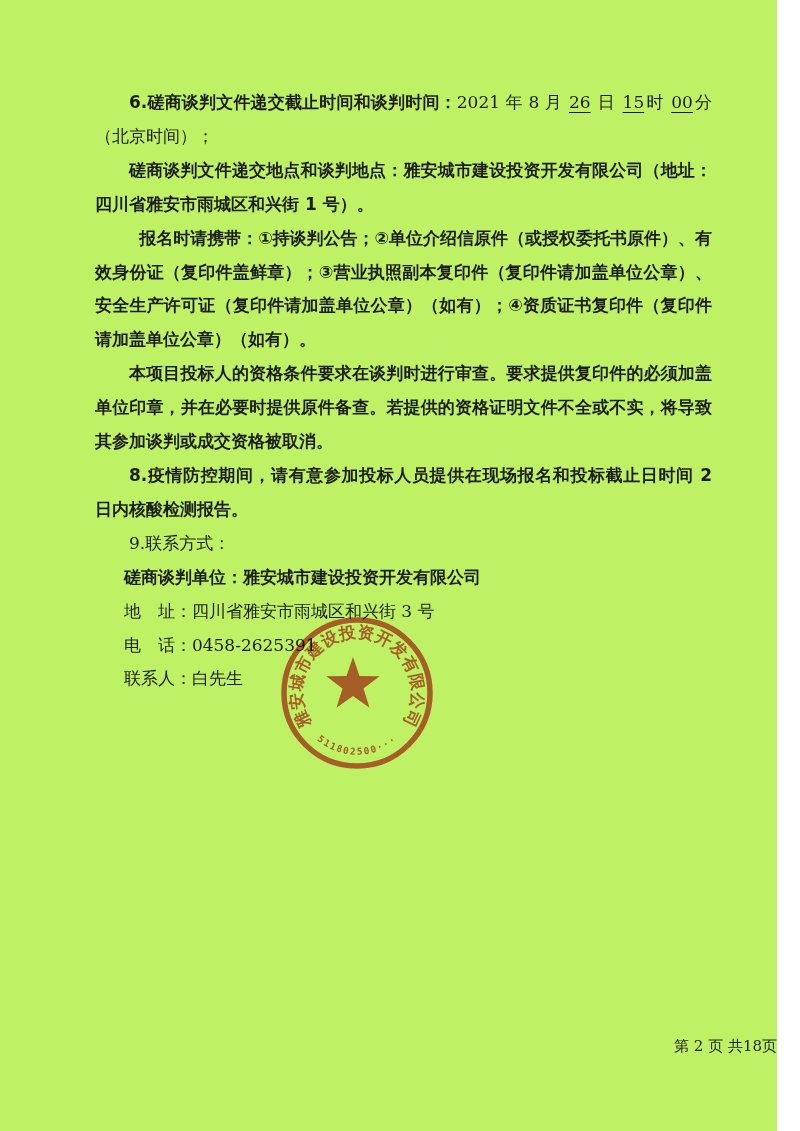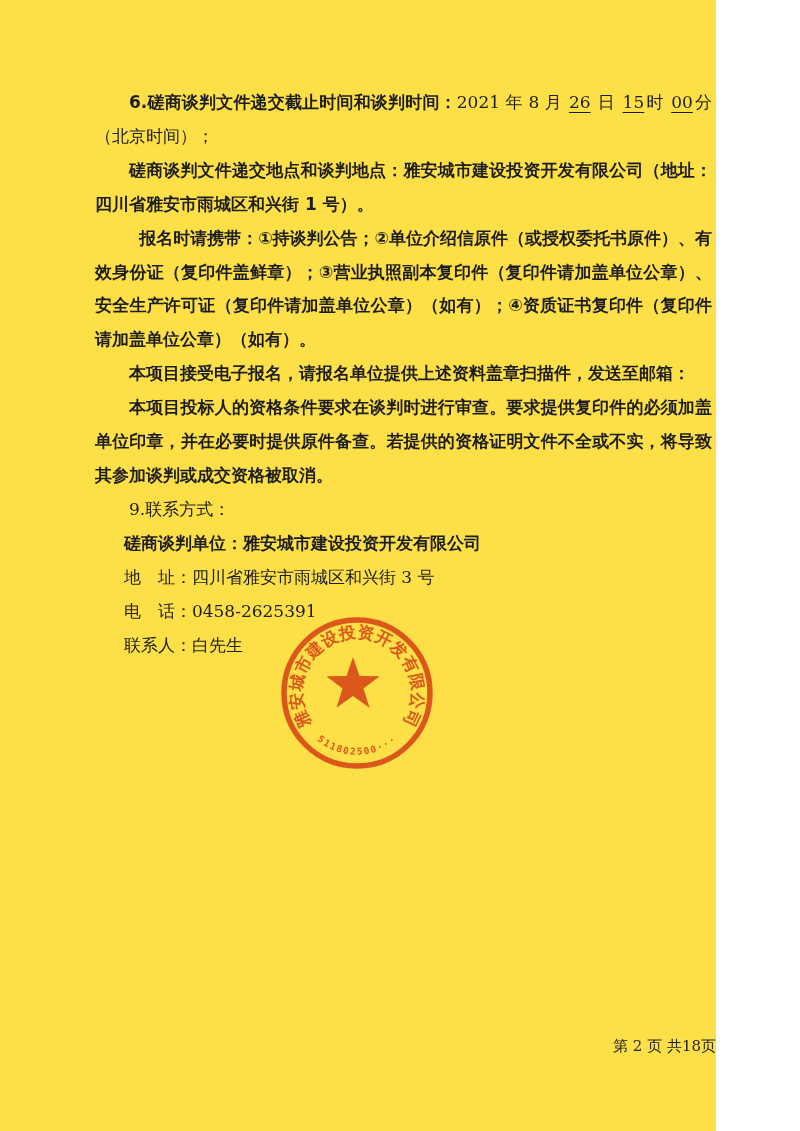--- a/index.html
+++ b/index.html
@@ -1,18 +1,18 @@
 <!DOCTYPE html>
 <html style="--stamp-color: #d6403a;"><head>
 <meta charset="utf-8">
 <style>
   html,body { margin:0; padding:0; background:#ffffff; }
   .page {
-    position:relative; width:716px; height:1131px;
-    background:#fde047; overflow:hidden;
+    position:relative; width:777px; height:1131px;
+    background:#bef264; overflow:hidden;
     color:#1d1d1f;
     font-family:"DejaVu Sans","Liberation Sans",sans-serif;
   }
   .content {
     position:absolute; left:95px; top:86px; width:617px;
     font-size:17px; line-height:33.9px; text-align:justify;
     text-justify:inter-ideograph;
   }
   .content p { margin:0; text-indent:2em; }
   .b { font-weight:700; font-family:"DejaVu Sans","Liberation Sans",sans-serif; }
@@ -43,25 +43,25 @@
 
   <div class="content">
 
     <p><span class="b">6.磋商谈判文件递交截止时间和谈判时间：</span><span class="r">2021 年 8 月</span><span class="r u pad-day">26</span><span class="r">日 </span><span class="r u pad-num">15</span><span class="r">时 </span><span class="r u pad-num">00</span><span class="r">分（北京时间）；</span></p>
 
     <p class="b">磋商谈判文件递交地点和谈判地点：雅安城市建设投资开发有限公司（地址：四川省雅安市雨城区和兴街 1 号）。</p>
 
 
     <p class="b indent-lg">报名时请携带：①持谈判公告；②单位介绍信原件（或授权委托书原件）、有效身份证（复印件盖鲜章）；③营业执照副本复印件（复印件请加盖单位公章）、安全生产许可证（复印件请加盖单位公章）（如有）；④资质证书复印件（复印件请加盖单位公章）（如有）。</p>
 
-    <p class="b">本项目接受电子报名，请报名单位提供上述资料盖章扫描件，发送至邮箱：</p>
 
 
     <p class="b">本项目投标人的资格条件要求在谈判时进行审查。要求提供复印件的必须加盖单位印章，并在必要时提供原件备查。若提供的资格证明文件不全或不实，将导致其参加谈判或成交资格被取消。</p>
 
+    <p class="b">8.疫情防控期间，请有意参加投标人员提供在现场报名和投标截止日时间 2 日内核酸检测报告。</p>
 
     <p class="r">9.联系方式：</p>
 
     <p class="b contact">磋商谈判单位：雅安城市建设投资开发有限公司</p>
 
     <p class="r contact">地　址：四川省雅安市雨城区和兴街 3 号</p>
 
     <p class="r contact">电　话：0458-2625391</p>
 
     <p class="r contact">联系人：白先生</p>

